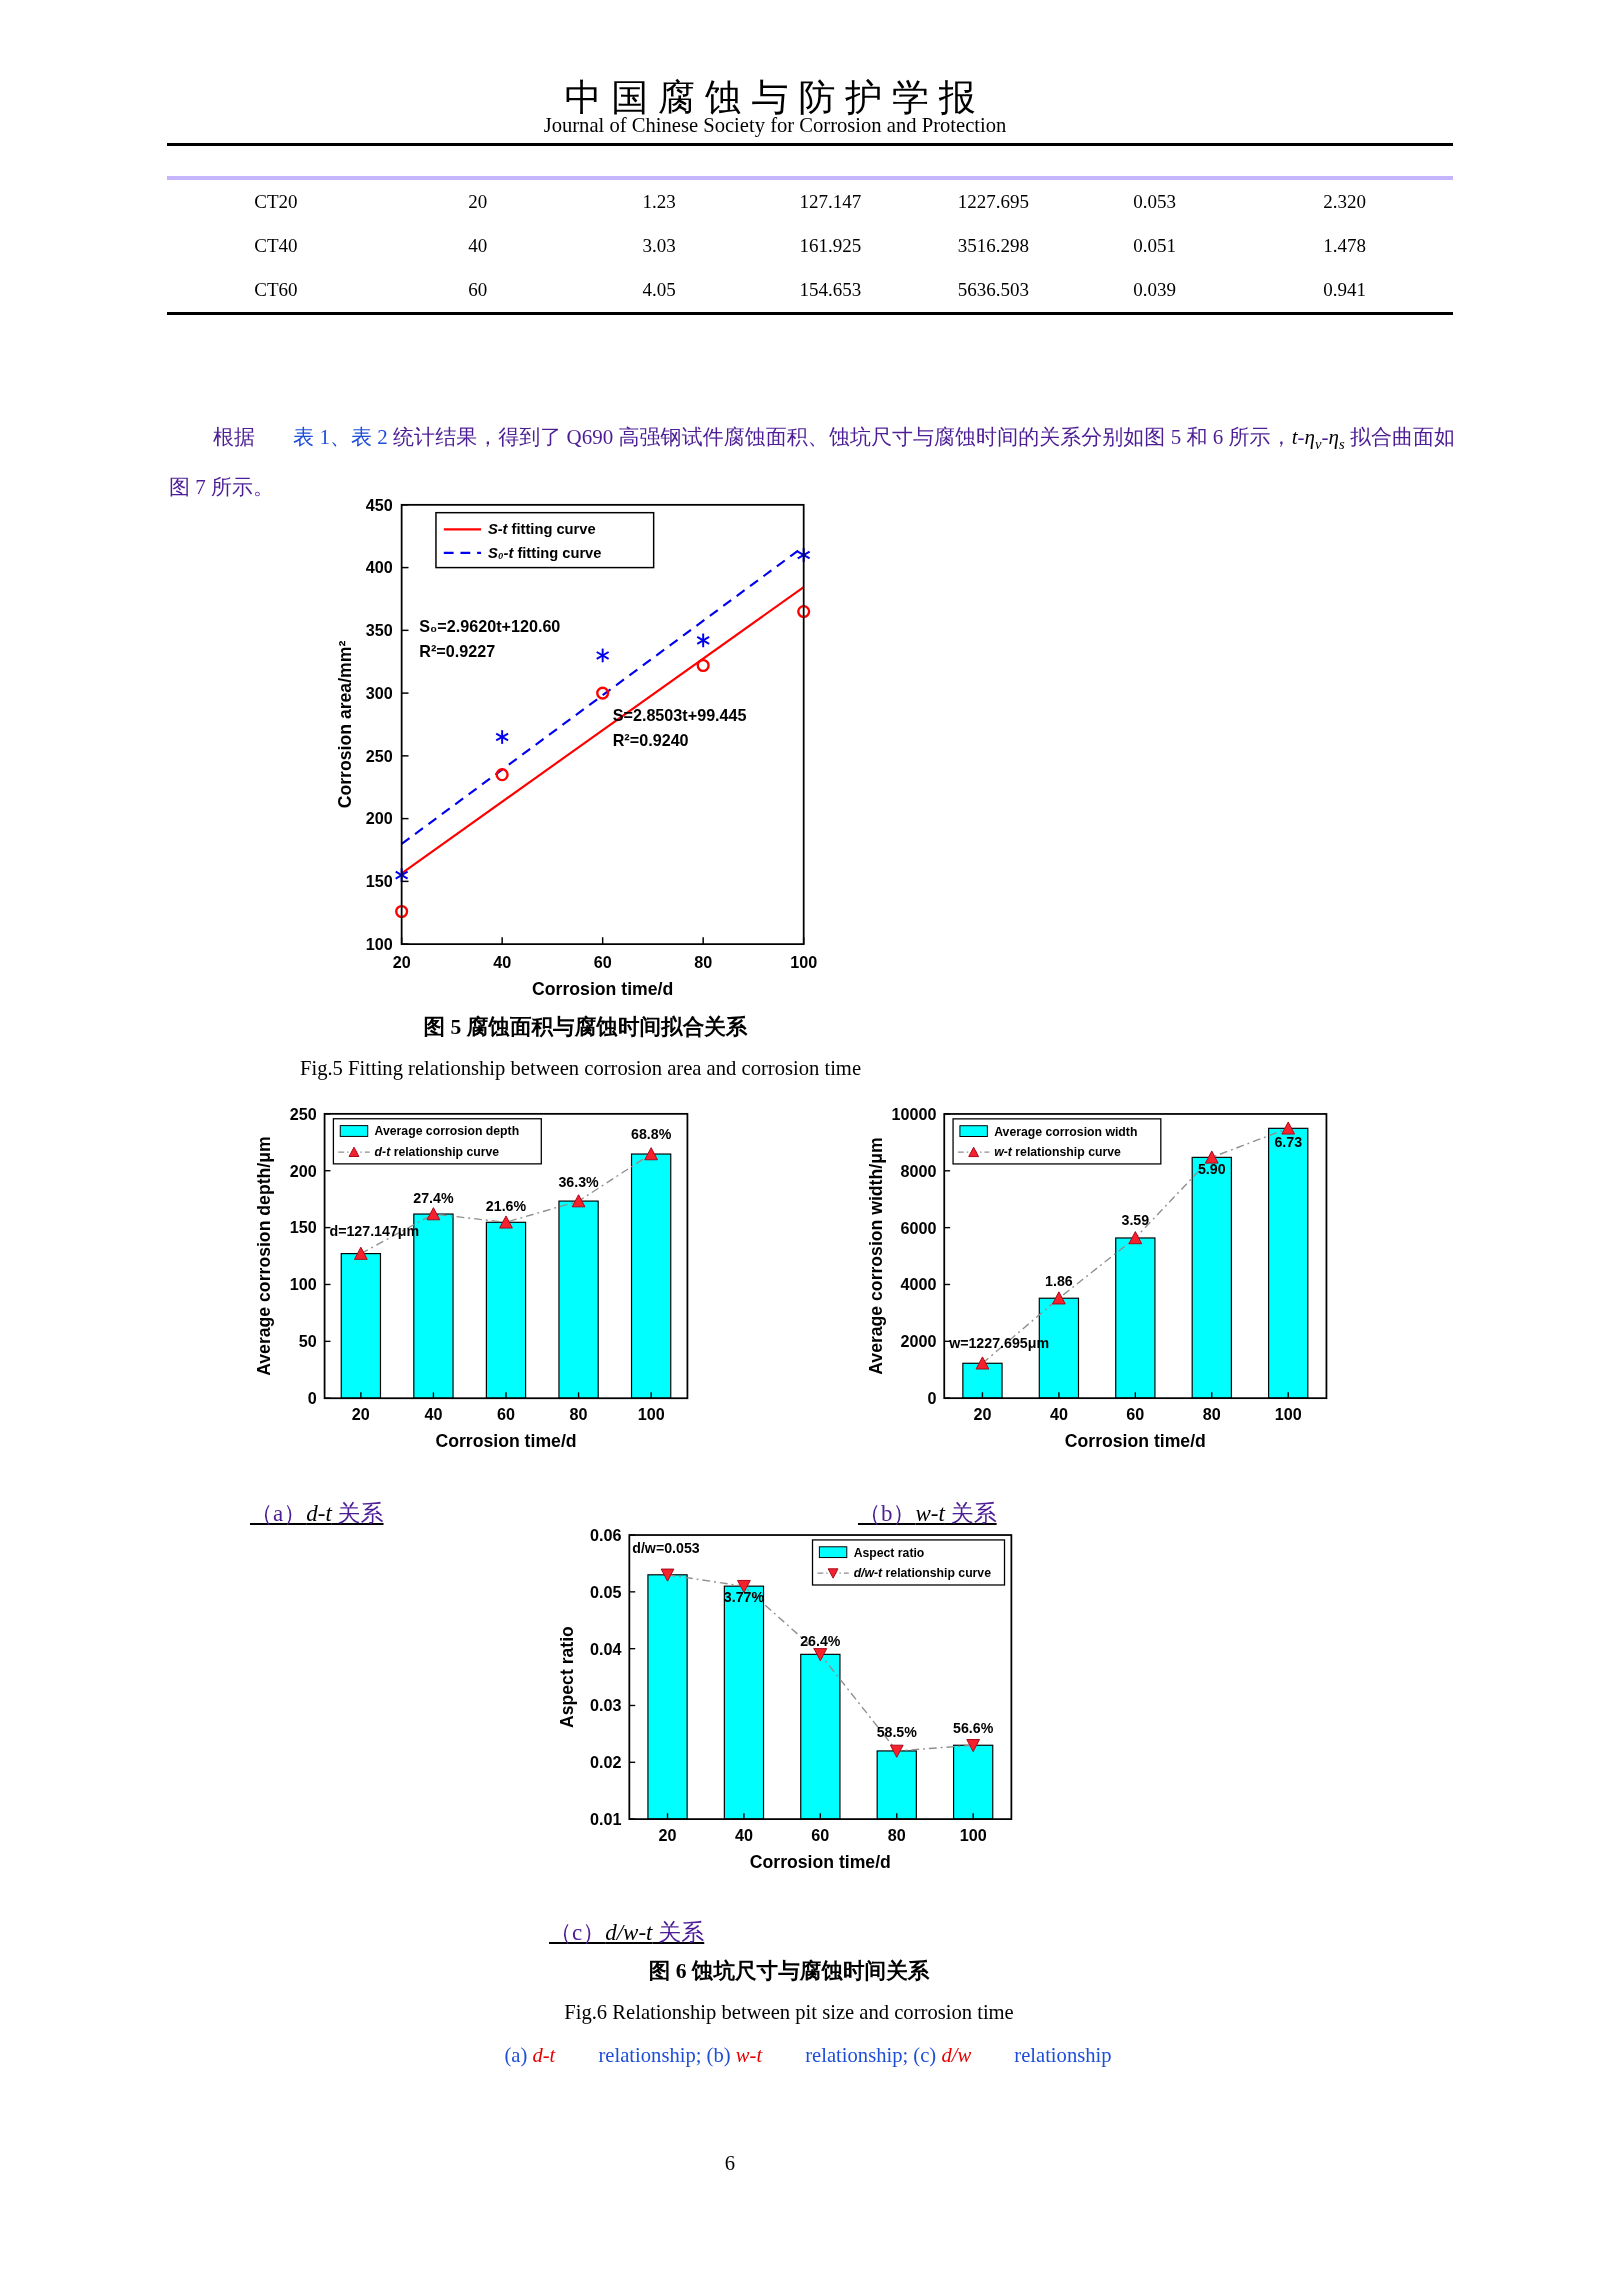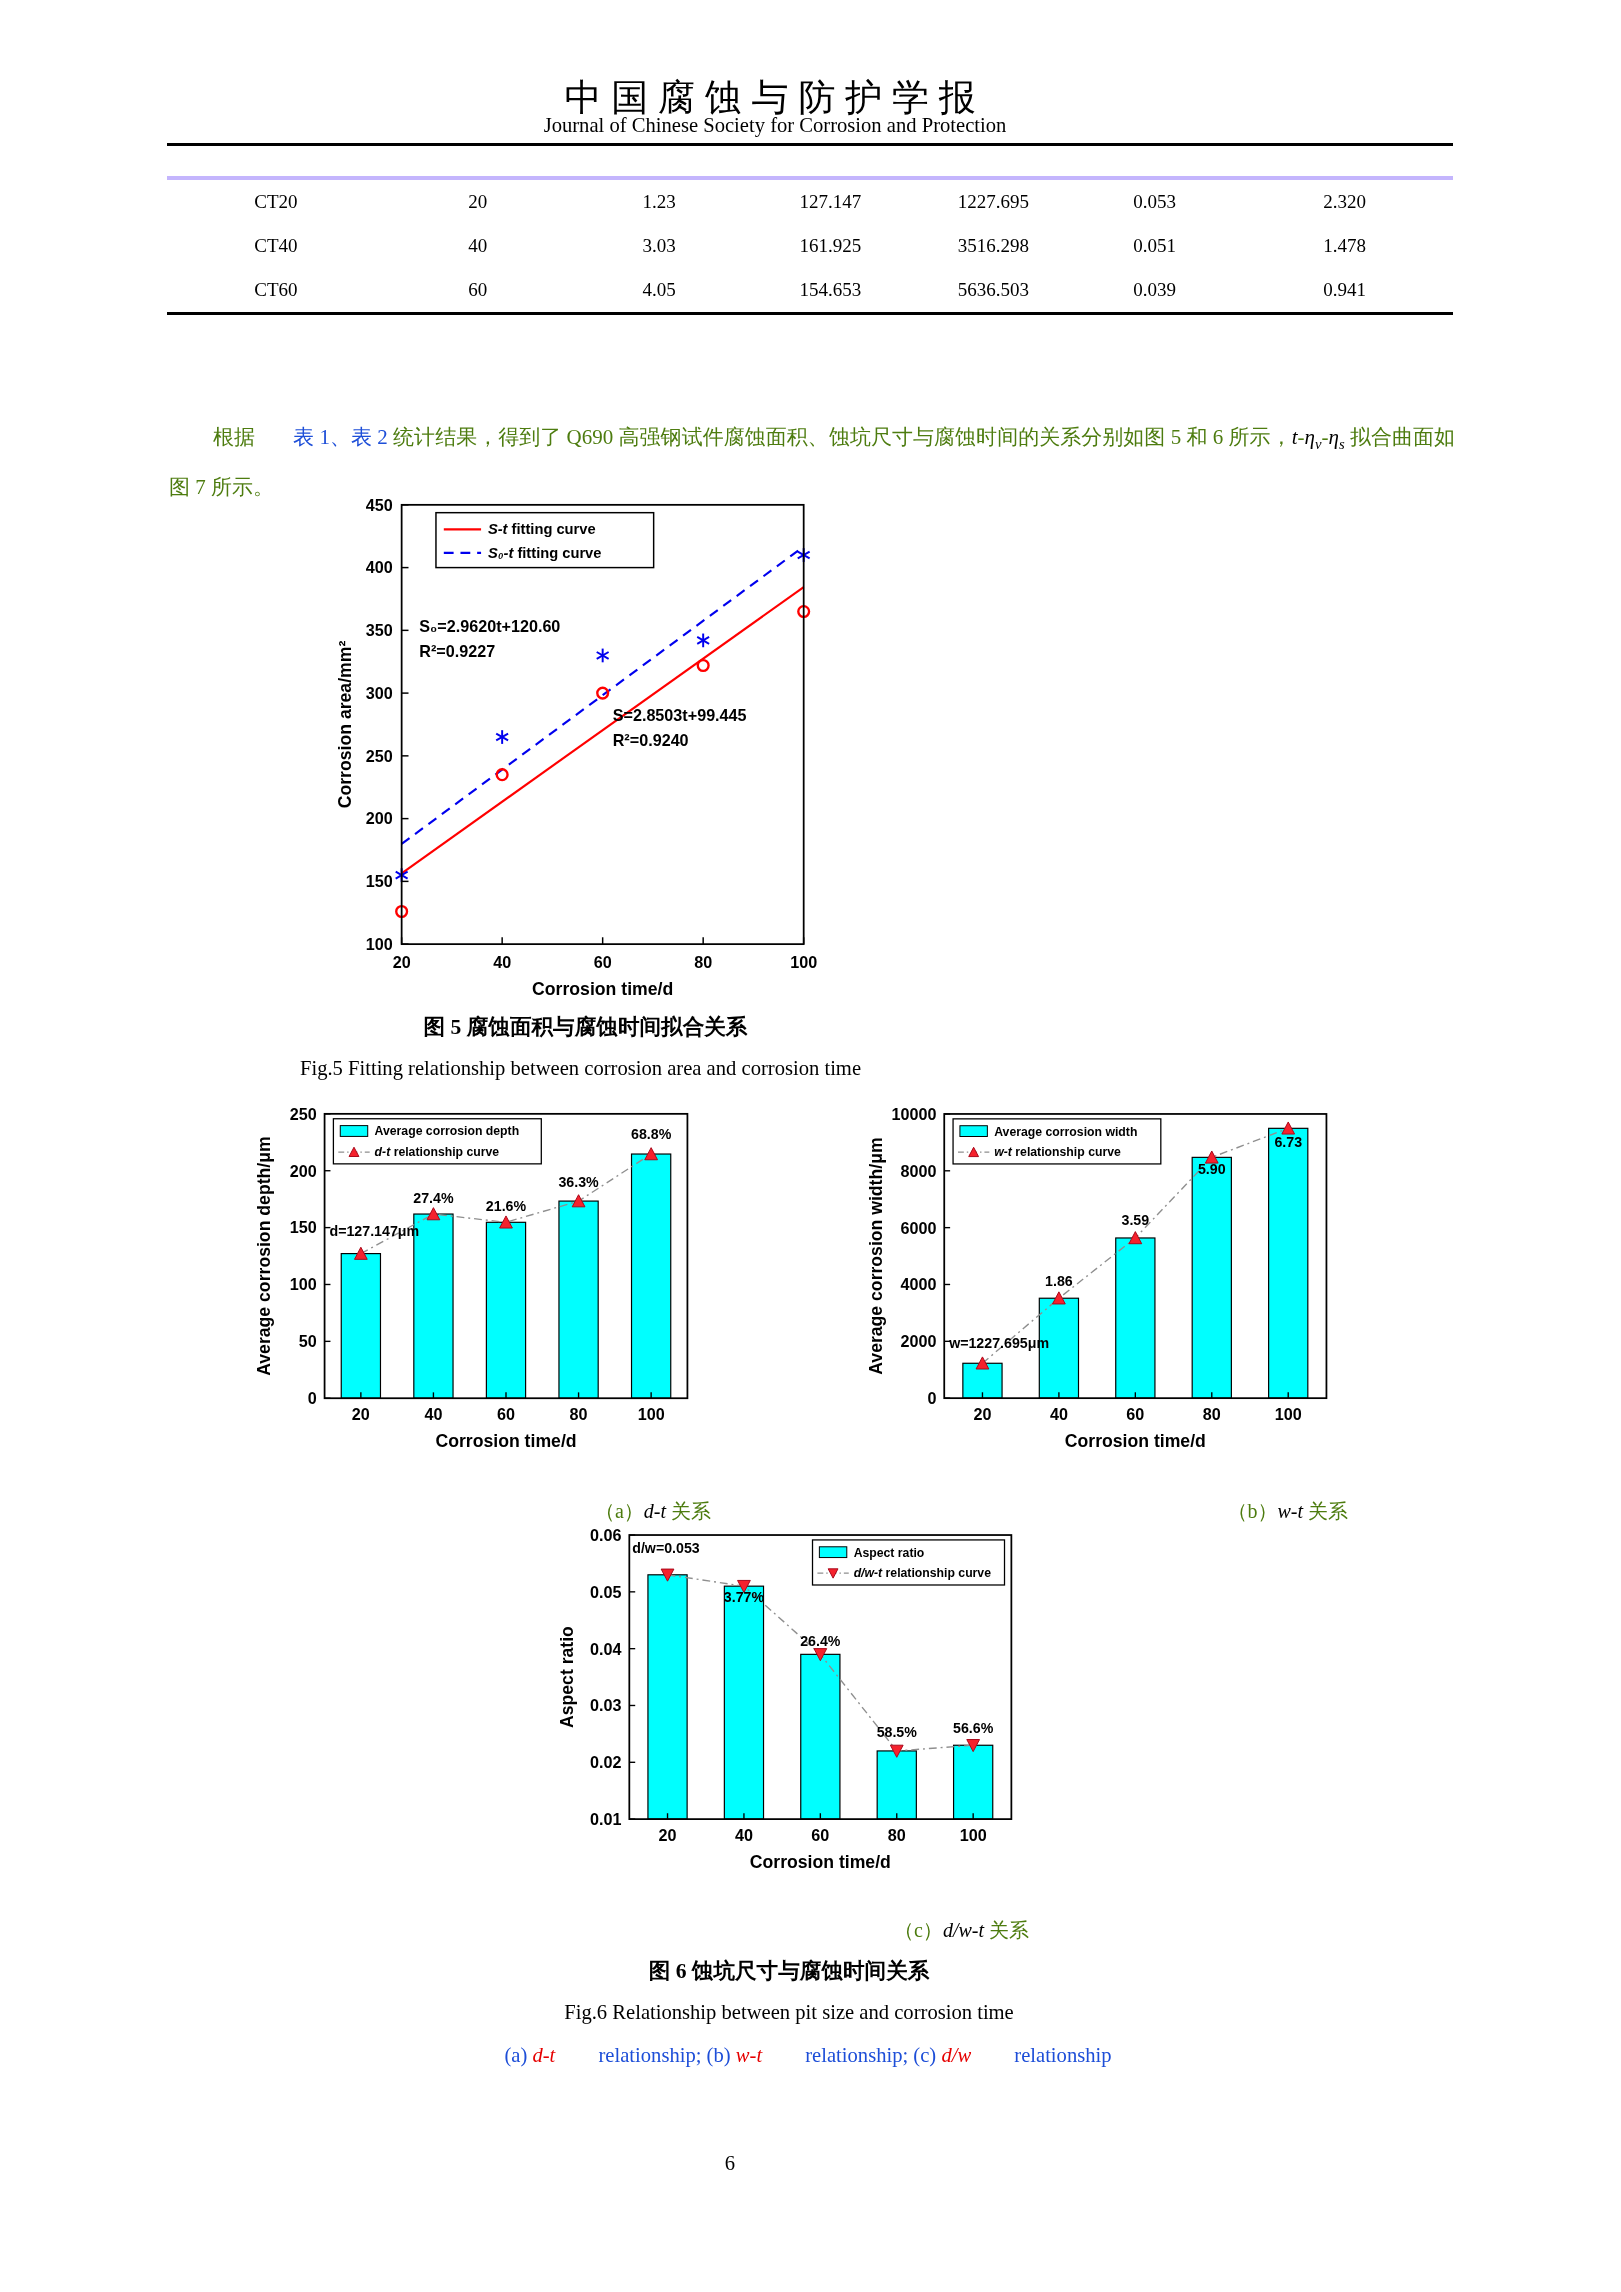--- a/index.html
+++ b/index.html
@@ -6,29 +6,29 @@
   html,body { background:#ffffff; }
   .page { position:relative; width:1550px; height:2293px; background:#fff;
           font-family:"Liberation Serif","DejaVu Serif",serif; color:#000; overflow:hidden; }
   .abs { position:absolute; }
   .title-zh { font-size:37px; letter-spacing:9.8px; text-align:center; width:100%; }
   .title-en { font-size:20.6px; text-align:center; width:100%; }
   .rule { background:#000; }
   table.data { border-collapse:collapse; width:1286px; border-top:4px solid #c4b5fd; border-bottom:3.9px solid #000; }
   table.data td { text-align:center; font-size:19px; height:45px; font-family:"Liberation Serif","DejaVu Serif",serif; }
   .para { font-size:21px; line-height:43px; text-indent:44px; text-align:justify; }
-  .seg-n { color:#4d7c0f; }
+  .seg-n { color:#4c1d95; }
   .seg-red { color:#1d4ed8;margin-left:38px; }
   .seg-i { font-style:italic; }
   sub.seg-isub { font-style:italic; font-size:70%; }
   .seg-redi { color:#e60000; font-style:italic; }
   .cap-zh { font-size:21.6px; font-weight:700; text-align:center; }
   .cap-en { font-size:20.6px; text-align:center; }
   .cap-red { font-size:20.6px; text-align:center; color:#e60000; }
-  .sub-cap { font-size:20px; text-align:right; }
+  .sub-cap { font-size:23px; text-align:left;text-decoration:underline; }
   .pageno { font-size:20.6px; text-align:center; }
   svg text { font-family:"Liberation Sans","DejaVu Sans",sans-serif; fill:#000; }
   svg .tick { font-size:16.5px; font-weight:bold; }
   svg .axis-title { font-size:18px; font-weight:bold; }
   svg .leg { font-size:12.5px; font-weight:bold; }
   svg .leg5 { font-size:15px; font-weight:bold; }
   svg .ann { font-size:14.5px; font-weight:bold; }
   svg .ann5 { font-size:16.5px; font-weight:bold; }
 </style>
 </head>

